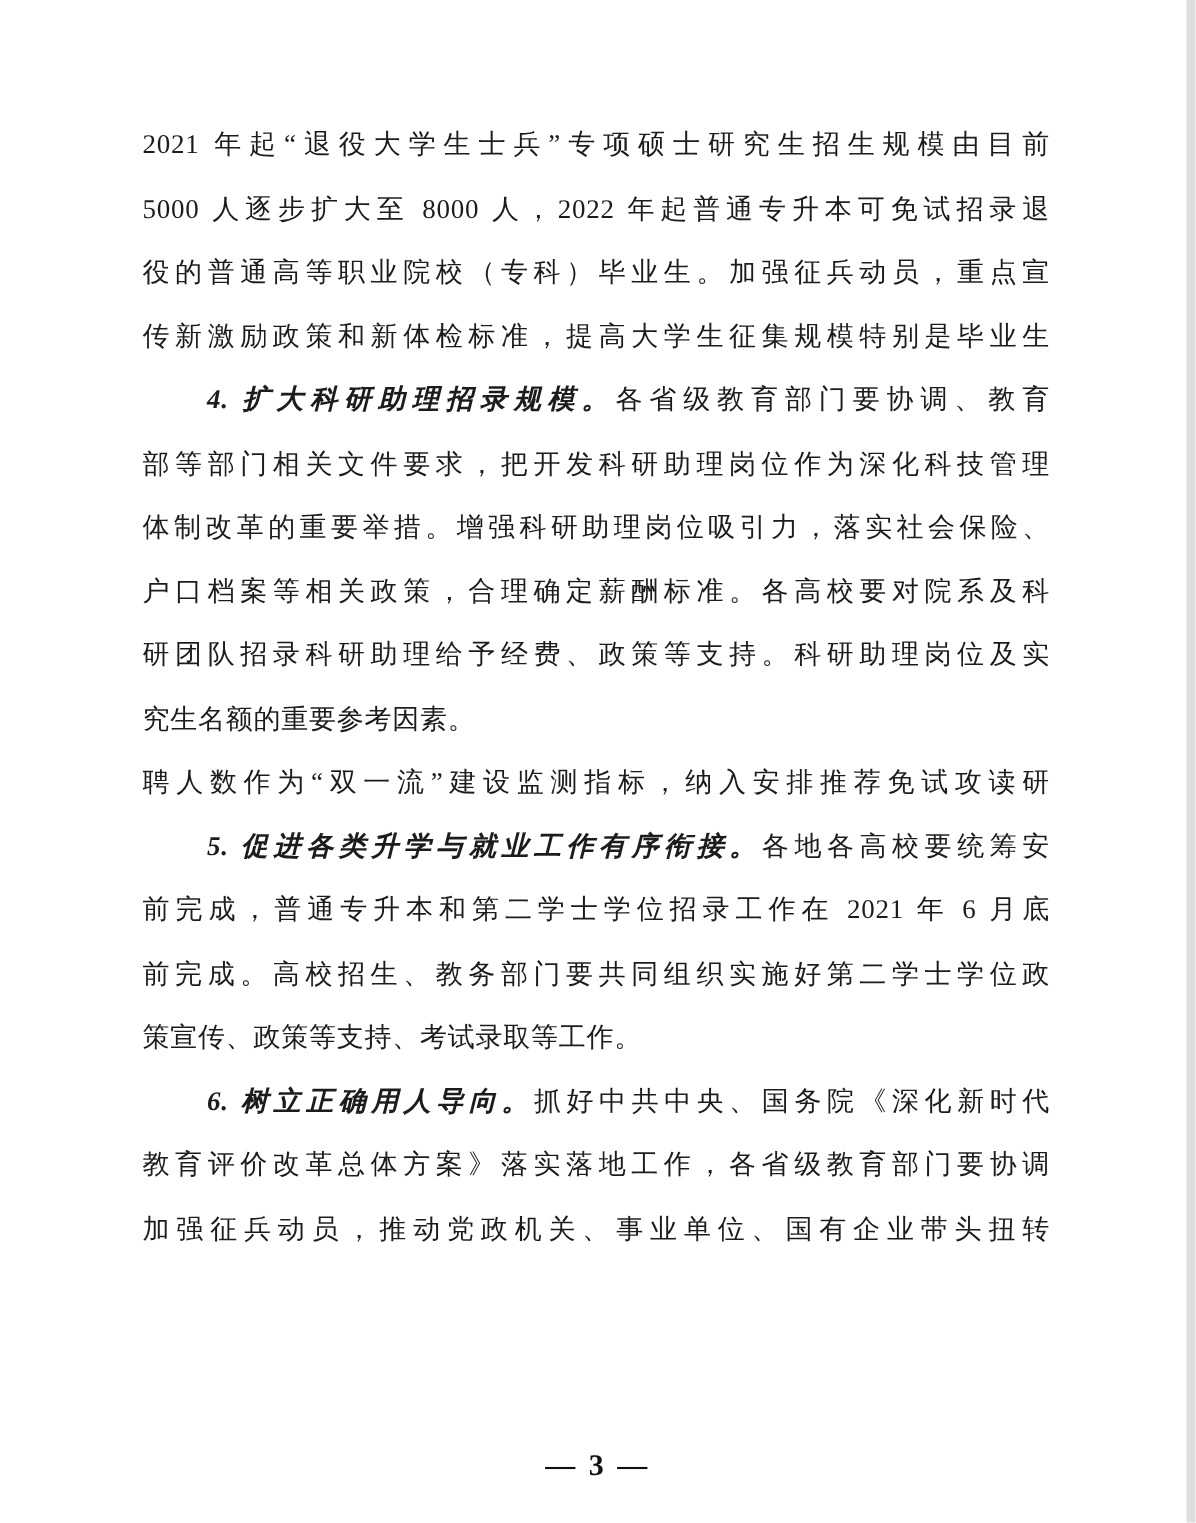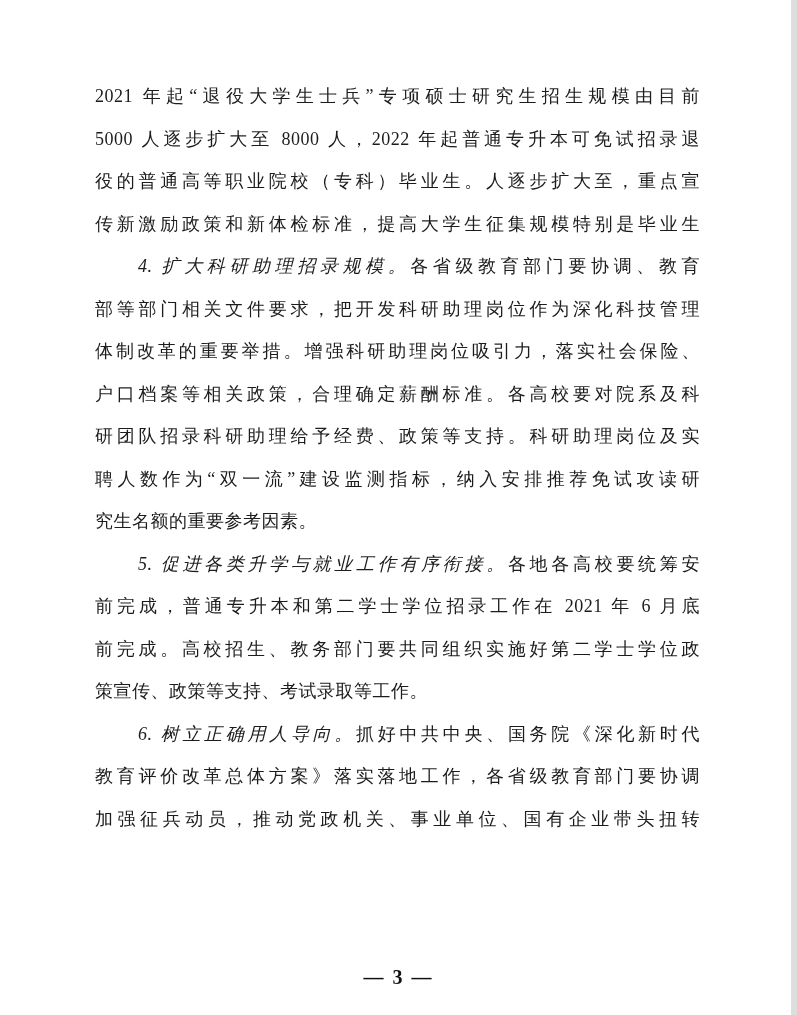--- a/index.html
+++ b/index.html
@@ -45,21 +45,21 @@
     letter-spacing: 0.5px;
   }
   .line.short {
     text-align-last: left;
   }
   .line.indent {
     padding-left: 43px;
   }
   .kai {
     font-style: italic;
-    font-weight: 400;
+    font-weight: 700;
   }
   .footer {
     position: absolute;
     left: 0;
     top: 966px;
     width: 797px;
     text-align: center;
   }
   .footer span {
     font-size: 20px;
@@ -69,30 +69,30 @@
   }
 </style>
 </head>
 <body>
 
 <div class="page">
 
   <div class="content">
     <div class="line"><span>2021 年起“退役大学生士兵”专项硕士研究生招生规模由目前</span></div>
     <div class="line"><span>5000 人逐步扩大至 8000 人，2022 年起普通专升本可免试招录退</span></div>
-    <div class="line"><span>役的普通高等职业院校（专科）毕业生。人逐步扩大至，重点宣</span></div>
+    <div class="line"><span>役的普通高等职业院校（专科）毕业生。加强征兵动员，重点宣</span></div>
     <div class="line"><span>传新激励政策和新体检标准，提高大学生征集规模特别是毕业生</span></div>
 
     <div class="line indent"><span class="kai">4. 扩大科研助理招录规模。</span><span>各省级教育部门要协调、教育</span></div>
     <div class="line"><span>部等部门相关文件要求，把开发科研助理岗位作为深化科技管理</span></div>
     <div class="line"><span>体制改革的重要举措。增强科研助理岗位吸引力，落实社会保险、</span></div>
     <div class="line"><span>户口档案等相关政策，合理确定薪酬标准。各高校要对院系及科</span></div>
     <div class="line"><span>研团队招录科研助理给予经费、政策等支持。科研助理岗位及实</span></div>
+    <div class="line short"><span>究生名额的重要参考因素。</span></div>
     <div class="line"><span>聘人数作为“双一流”建设监测指标，纳入安排推荐免试攻读研</span></div>
-    <div class="line short"><span>究生名额的重要参考因素。</span></div>
 
     <div class="line indent"><span class="kai">5. 促进各类升学与就业工作有序衔接。</span><span>各地各高校要统筹安</span></div>
     <div class="line"><span>前完成，普通专升本和第二学士学位招录工作在 2021 年 6 月底</span></div>
     <div class="line"><span>前完成。高校招生、教务部门要共同组织实施好第二学士学位政</span></div>
     <div class="line short"><span>策宣传、政策等支持、考试录取等工作。</span></div>
 
     <div class="line indent"><span class="kai">6. 树立正确用人导向。</span><span>抓好中共中央、国务院《深化新时代</span></div>
     <div class="line"><span>教育评价改革总体方案》落实落地工作，各省级教育部门要协调</span></div>
     <div class="line"><span>加强征兵动员，推动党政机关、事业单位、国有企业带头扭转</span></div>
   </div>

